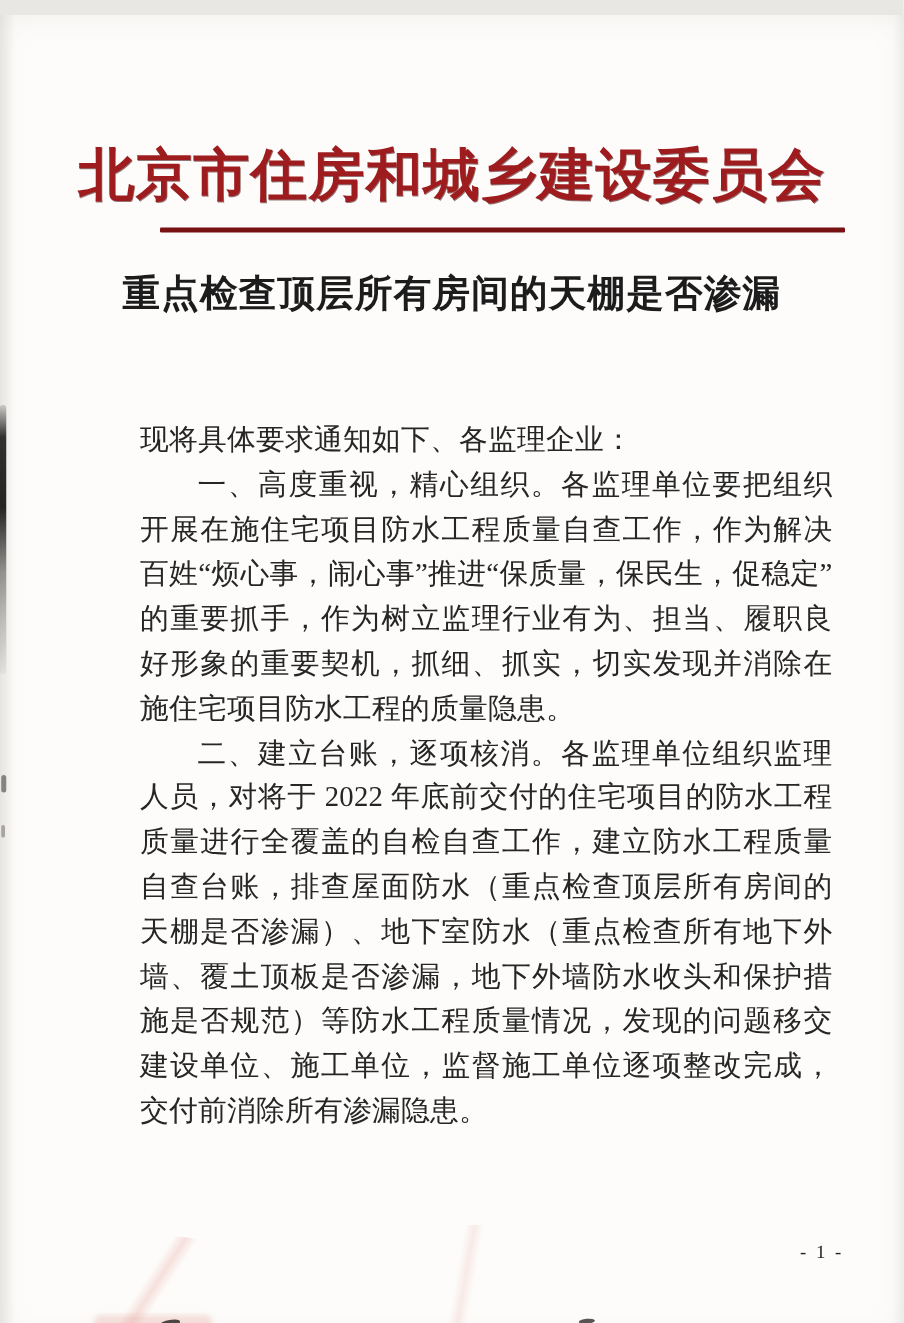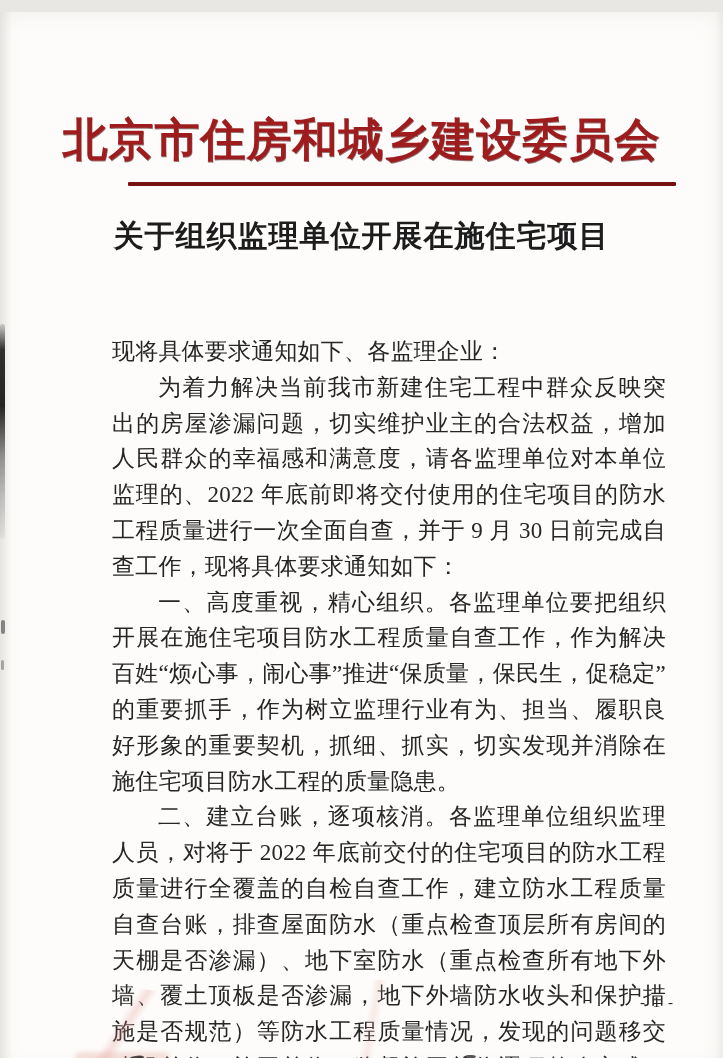--- a/index.html
+++ b/index.html
@@ -136,26 +136,25 @@
 </head>
 <body>
 
 <div class="page">
 
   <div class="letterhead">北京市住房和城乡建设委员会</div>
 
   <div class="letterhead-rule"></div>
 
   <div class="doc-title">
-    <div>关于组织监理单位开展在施住宅项目</div>
+    <div>重点检查顶层所有房间的天棚是否渗漏</div>
   </div>
 
   <div class="doc-body">
     <p class="salutation">现将具体要求通知如下、各监理企业：</p>
-    <p class="para">为着力解决当前我市新建住宅工程中群众反映突出的房屋渗漏问题，切实维护业主的合法权益，增加人民群众的幸福感和满意度，请各监理单位对本单位监理的、2022 年底前即将交付使用的住宅项目的防水工程质量进行一次全面自查，并于 9 月 30 日前完成自查工作，现将具体要求通知如下：</p>
     <p class="para">一、高度重视，精心组织。各监理单位要把组织开展在施住宅项目防水工程质量自查工作，作为解决百姓“烦心事，闹心事”推进“保质量，保民生，促稳定”的重要抓手，作为树立监理行业有为、担当、履职良好形象的重要契机，抓细、抓实，切实发现并消除在施住宅项目防水工程的质量隐患。</p>
     <p class="para">二、建立台账，逐项核消。各监理单位组织监理人员，对将于 2022 年底前交付的住宅项目的防水工程质量进行全覆盖的自检自查工作，建立防水工程质量自查台账，排查屋面防水（重点检查顶层所有房间的天棚是否渗漏）、地下室防水（重点检查所有地下外墙、覆土顶板是否渗漏，地下外墙防水收头和保护措施是否规范）等防水工程质量情况，发现的问题移交建设单位、施工单位，监督施工单位逐项整改完成，交付前消除所有渗漏隐患。</p>
   </div>
 
   <div class="page-number">- 1 -</div>
 
   <div class="artifact edge-streak"></div>
   <div class="artifact edge-dot-1"></div>
   <div class="artifact edge-dot-2"></div>
   <div class="artifact pink-streak-1"></div>

